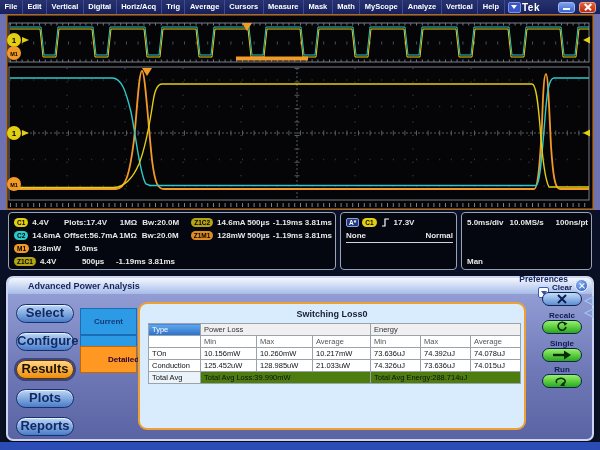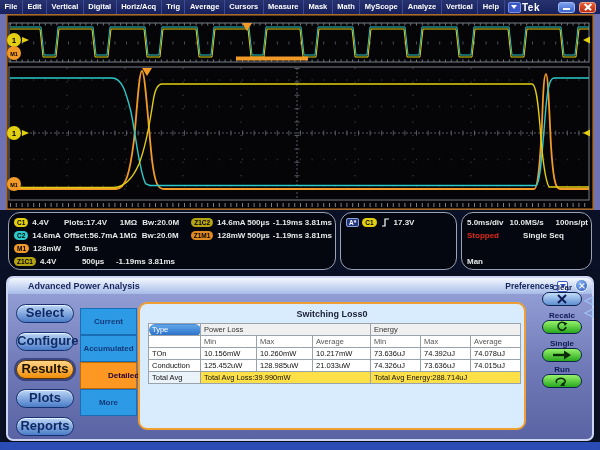--- a/index.html
+++ b/index.html
@@ -27,21 +27,21 @@
   .btn-close i:first-child { transform:translate(-50%,-50%) rotate(45deg); }
   .btn-close i:last-child  { transform:translate(-50%,-50%) rotate(-45deg); }
 
   
   .scope-band { position:absolute; left:0; top:14px; width:600px; height:196px; background:#6e72b2; }
   .scope-screen { position:absolute; left:6px; top:0; width:588px; height:196px; background:#050508; }
 
   
   .readout-bar { position:absolute; left:0; top:210px; width:600px; height:63px; background:#0a1026; }
   .ro-box { position:absolute; top:2px; height:58px; background:#04070f; border:1px solid #9aa4b4;
-    border-radius:12px; color:#e8e8e8; font-size:8px; font-weight:bold; }
+    border-radius:4px; color:#e8e8e8; font-size:8px; font-weight:bold; }
   .ro-row { position:absolute; left:5px; right:3px; height:12px; display:flex; align-items:center; white-space:nowrap; }
   .badge { display:inline-block; border-radius:5px; color:#000; font-size:6.5px; font-weight:bold;
     padding:0 3px; height:9px; line-height:9px; text-align:center; margin-right:4px; }
   .bg-c1 { background:#e3cf12; } .bg-c2 { background:#2cc9c9; } .bg-m1 { background:#f29a28; }
   .bg-z1 { background:#b4a312; } .bg-zm { background:#e08a20; }
   .w42 { display:inline-block; width:42px; } .w74 { display:inline-block; width:74px; }
   .w30 { display:inline-block; width:30px; } .w44 { display:inline-block; width:40px; }
   .w34 { display:inline-block; width:34px; }
   .zoom-col { position:absolute; left:176px; }
   .a-badge { display:inline-block; background:#24377e; border:1px solid #8ba2d8; color:#fff;
@@ -51,21 +51,21 @@
 
   
   .panel { position:absolute; left:6px; top:276px; width:588px; height:165px;
     border:2px solid #ccd6f2; border-radius:7px;
     background:linear-gradient(180deg,#9aa4da 0%,#707ab8 55%,#5a64a4 100%);
     box-shadow:0 2px 8px rgba(0,0,0,0.55); }
   .panel-titlebar { position:absolute; left:0; top:0; right:0; height:16px;
     background:linear-gradient(180deg,#f4f8ff,#a6bbe8); border-radius:5px 5px 0 0;
     display:flex; align-items:center; }
   .panel-title { color:#15255e; font-size:9px; font-weight:bold; padding-left:20px; }
-  .prefs { margin-left:auto; display:flex; align-items:center; gap:3px; padding-right:24px; }
+  .prefs { margin-left:auto; display:flex; align-items:center; gap:3px; padding-right:24px;flex-direction:column; }
   .prefs-label { color:#15255e; font-size:8.5px; font-weight:bold; }
   .prefs-dd { width:11px; height:11px; background:#fff; border:1px solid #3a5cc0; border-radius:2px;
     display:flex; align-items:center; justify-content:center; }
   .prefs-dd .tri { width:0; height:0; border-left:3px solid transparent; border-right:3px solid transparent;
     border-top:4px solid #3050c0; }
   .nav-btn { position:absolute; left:8px; width:58px; height:19px; border-radius:10px;
     background:linear-gradient(180deg,#bcd6f6,#4a7cc8); border:1.5px solid #16316e;
     color:#102a66; font-size:13px; font-weight:bold; text-align:center; line-height:16px;
     box-shadow:inset 0 1px 1px rgba(255,255,255,.7); }
   .nav-btn.active { background:linear-gradient(180deg,#ffd488,#ef8e0a); border-color:#5a3400;
@@ -75,25 +75,25 @@
     text-align:center; line-height:25px; }
   .tab.active { background:#ff9822; border-color:#c06a00; color:#203; }
   .card { position:absolute; left:130px; top:24px; width:388px; height:128px; background:#d9ecfd;
     border:2px solid #f0a030; border-radius:9px; }
   .card-title { position:absolute; left:0; right:0; top:5px; text-align:center;
     color:#1a1f35; font-size:9px; font-weight:bold; }
   table.loss { position:absolute; left:8px; top:19px; width:372px; border-collapse:collapse;
     background:#fff; font-size:7.5px; color:#111; table-layout:fixed; }
   table.loss td, table.loss th { border:1px solid #9aa2ac; padding:1px 3px; height:12px;
     text-align:left; font-weight:normal; overflow:hidden; white-space:nowrap; }
-  th.type-hd { background:linear-gradient(180deg,#63a8ec,#2a70c8); color:#fff; font-weight:bold;border-radius:6px; }
+  th.type-hd { background:linear-gradient(180deg,#63a8ec,#2a70c8); color:#fff; font-weight:bold; }
   th.group-hd { background:#f0f0f0; color:#333; text-align:center; font-weight:normal; }
   td.sub-hd { color:#555; }
   td.total-lbl { background:#eaf2fa; font-weight:bold; }
-  td.total-val { background:#fde047; text-align:center; }
+  td.total-val { background:#4d7c0f; text-align:center; }
   .ctrl-label { position:absolute; left:524px; width:60px; text-align:center; color:#0e1c52;
     font-size:8px; font-weight:bold; }
   .ctrl-btn { position:absolute; left:534px; width:40px; height:14px; border-radius:8px;
     border:1.5px solid #10224e; display:flex; align-items:center; justify-content:center; }
   .ctrl-blue { background:linear-gradient(180deg,#c2dcfa,#5e8ed2); }
   .ctrl-green { background:linear-gradient(180deg,#96f26a,#28a81e); }
   .panel-close { position:absolute; left:575px; top:279px; width:13px; height:13px; border-radius:50%;
     background:radial-gradient(circle at 35% 30%,#8ab6f2,#2a55be); border:1px solid #e8f0ff;
     z-index:5; }
   .panel-close i { position:absolute; left:50%; top:50%; width:7px; height:1.4px; background:#fff; }
@@ -244,31 +244,31 @@
 
     <div class="ro-box" style="left:340px; width:117px;">
       <div class="ro-row" style="top:3px;">
         <span class="a-badge">A*</span>
         <span class="badge bg-c1">C1</span>
         <svg width="10" height="10" viewBox="0 0 10 10" style="margin-right:3px;">
           <path d="M1,9 L4,9 L4,2 L8,2" fill="none" stroke="#fff" stroke-width="1.2"></path>
         </svg>
         <span>17.3V</span>
       </div>
+      <div class="ro-row trig-row2" style="top:17px; height:13px;">
+        <span>None</span>
+        <span style="margin-left:auto;">Normal</span>
+      </div>
     </div>
 
     <div class="ro-box" style="left:461px; width:131px;">
       <div class="ro-row" style="top:3px;">
         <span>5.0ms/div</span>
         <span style="margin-left:6px;">10.0MS/s</span>
         <span style="margin-left:auto;">100ns/pt</span>
-      </div>
-      <div class="ro-row" style="top:16px;">
-        <span class="red">Stopped</span>
-        <span style="margin:0 auto;">Single Seq</span>
       </div>
       <div class="ro-row" style="top:42px;">
         <span>Man</span>
       </div>
     </div>
   </div>
 
   <div class="panel">
     <div class="panel-titlebar">
       <span class="panel-title">Advanced Power Analysis</span>
@@ -281,22 +281,21 @@
     </div>
 
     <div class="nav-btn" style="top:26px;">Select</div>
     <div class="nav-btn active" style="top:82px;">Results</div>
     <div class="nav-btn" style="top:54px;">Configure</div>
     <div class="nav-btn" style="top:111px;">Plots</div>
     <div class="nav-btn" style="top:139px;">Reports</div>
 
     <div class="tab" style="top:30px;">Current</div>
     <div class="tab" style="top:57px;">Accumulated</div>
-    <div class="tab active" style="top:84px;padding-left:27px;">Detailed</div>
-    <div class="tab" style="top:111px;">More</div>
+    <div class="tab active" style="top:68px;padding-left:27px;">Detailed</div>
 
     <div class="card">
       <div class="card-title">Switching Loss0</div>
       <table class="loss">
         <colgroup>
           <col style="width:52px;">
             <col style="width:56px;">
             <col style="width:56px;">
             <col style="width:58px;">
           <col style="width:50px;">

